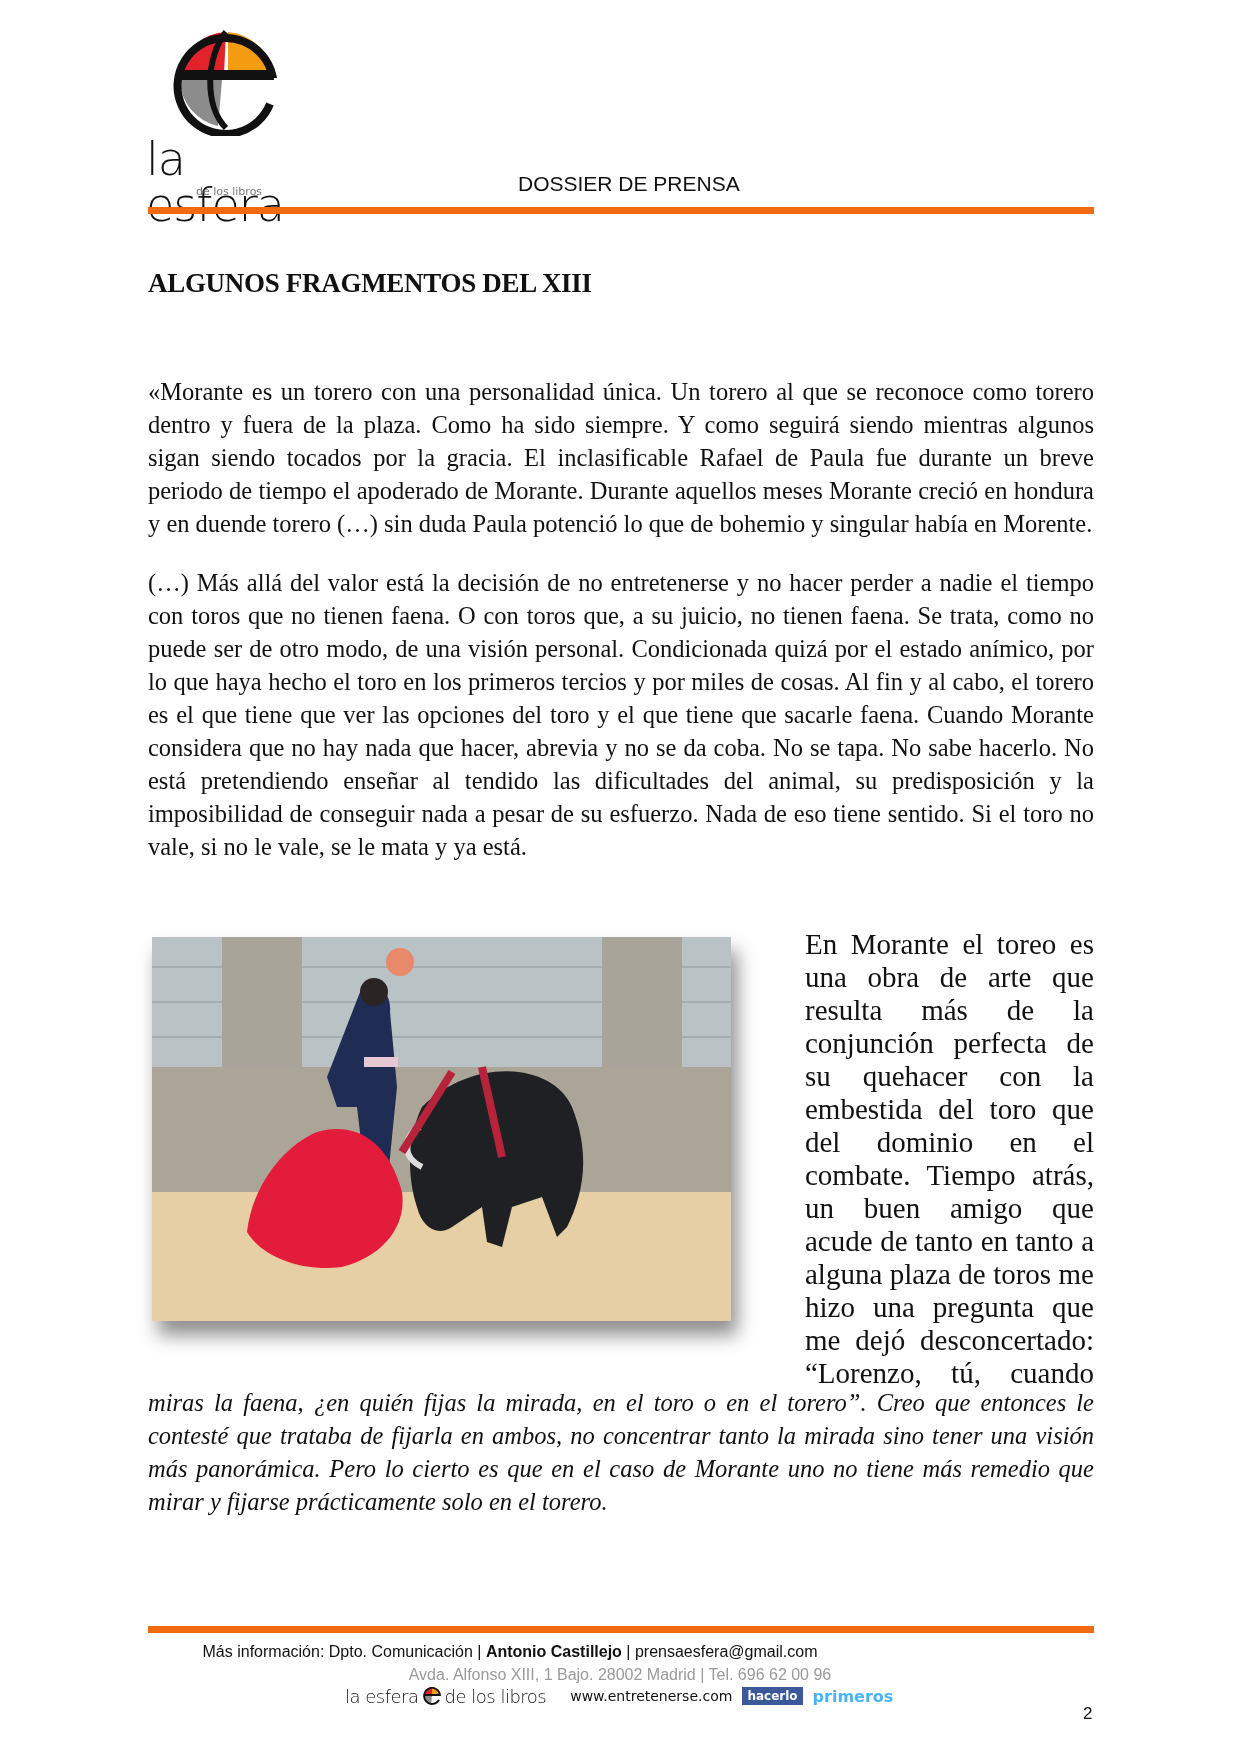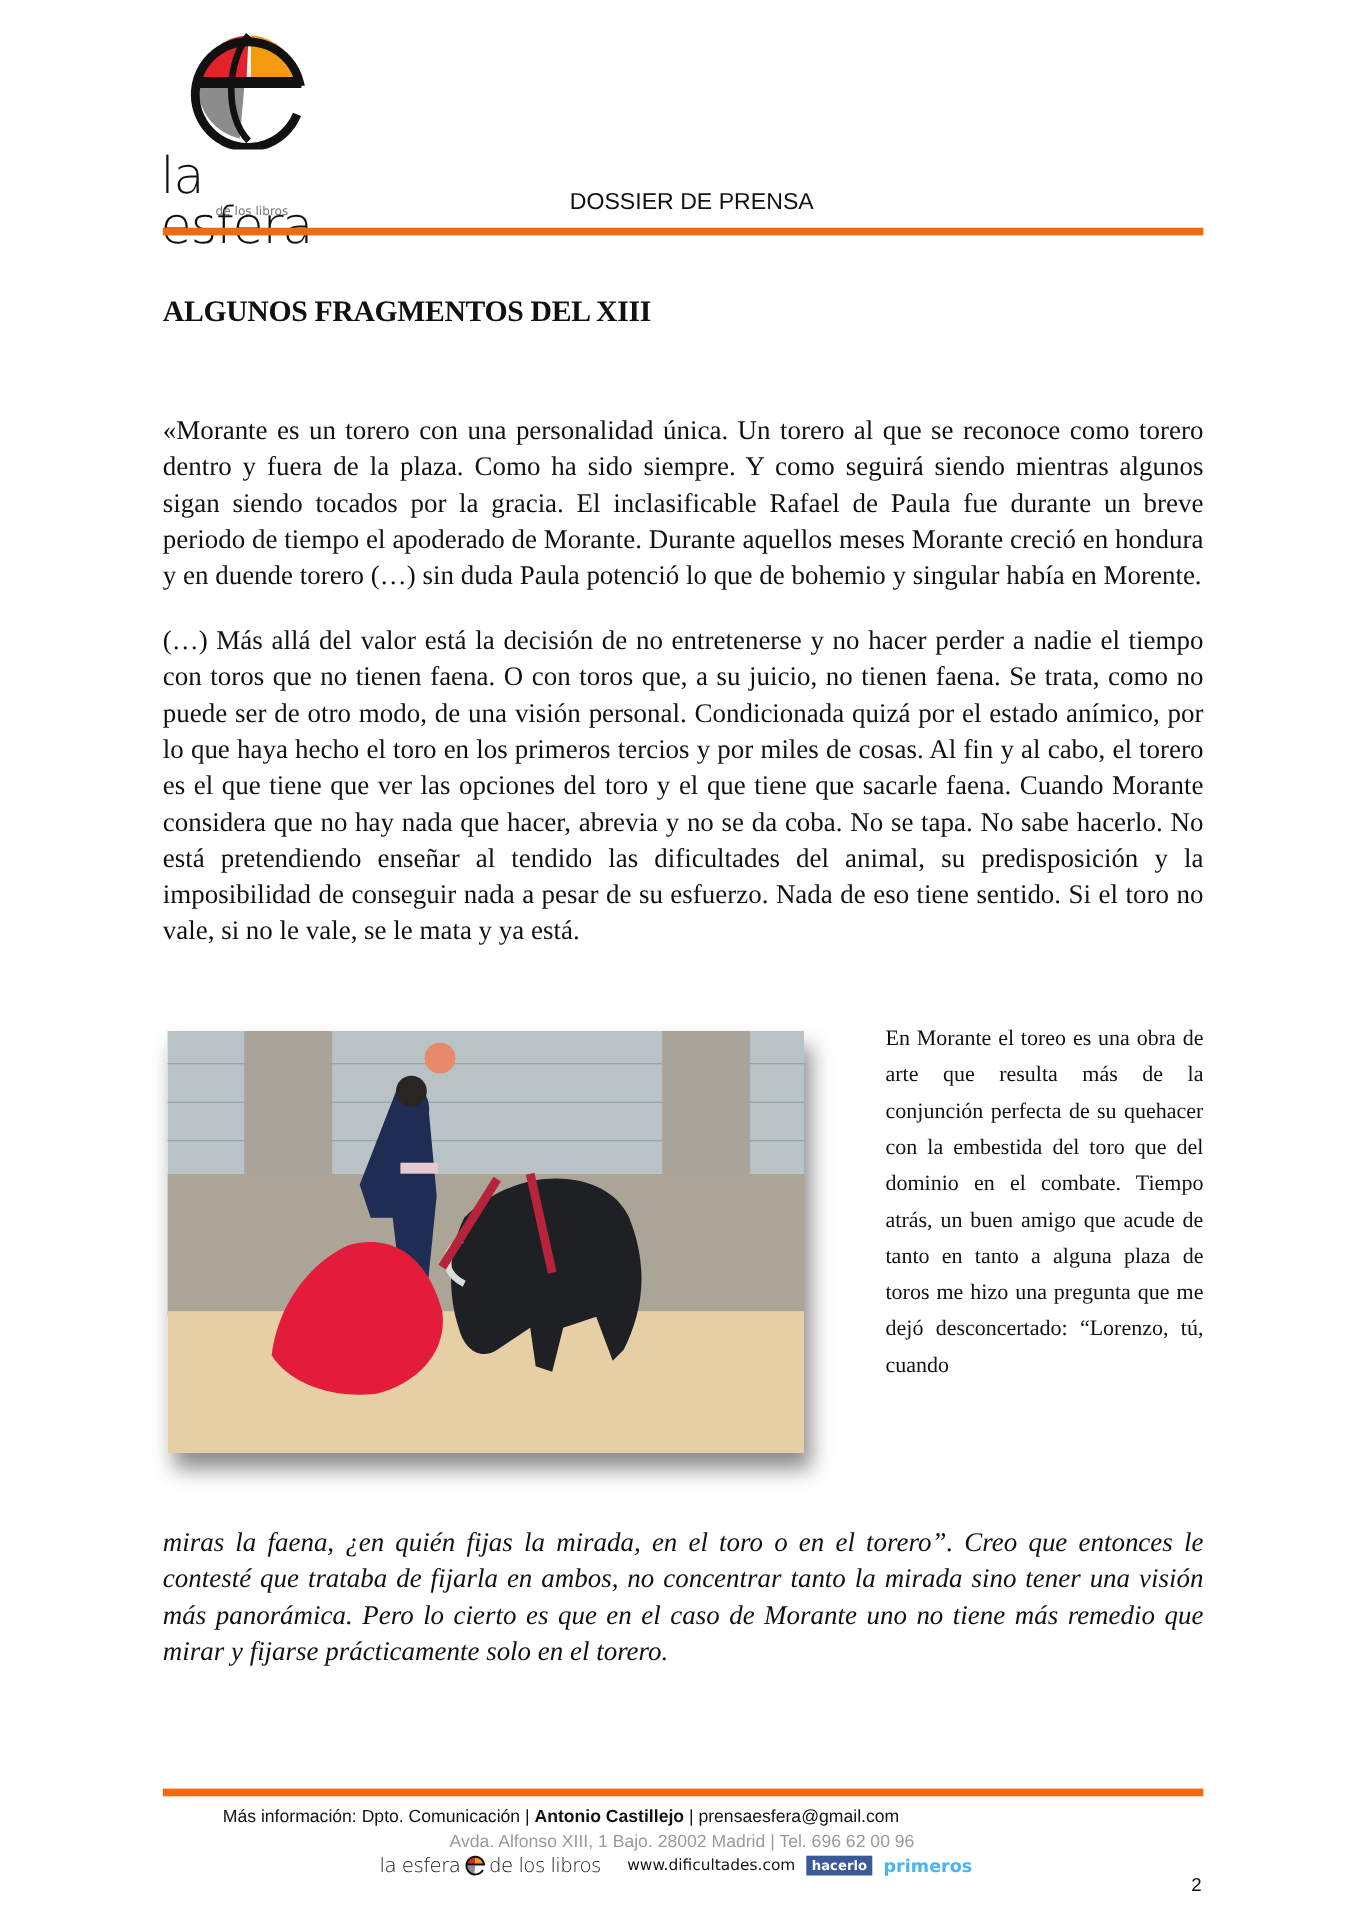--- a/index.html
+++ b/index.html
@@ -11,21 +11,21 @@
   .header-label { position:absolute; left:518px; top:172px; font-family:"Liberation Sans", sans-serif; font-size:21px; color:#111;text-align:right; }
   .rule { position:absolute; left:148px; width:946px; height:7px; background:#f26a10; }
   .rule.top { top:207px; }
   .rule.bottom { top:1626px; }
   .serif { font-family:"Liberation Serif", serif; }
   .title { position:absolute; left:148px; top:268px; font-size:27px; font-weight:bold; letter-spacing:-0.3px; }
   .body-text { position:absolute; left:148px; width:946px; font-size:24.5px; line-height:33px; text-align:justify; margin:0; }
   .p1 { top:334px;margin-top:41px; }
   .p2 { top:566px; }
   .p3-tail { top:1386px;font-style:italic; }
-  .side-text { position:absolute; left:805px; top:928px; width:289px; font-size:20px; line-height:33px; text-align:justify; text-align-last:justify; margin:0; }
+  .side-text { position:absolute; left:805px; top:928px; width:289px; font-size:29px; line-height:33px; text-align:justify; text-align-last:justify; margin:0; }
   .photo { position:absolute; left:152px; top:937px; width:579px; height:384px; box-shadow: 6px 14px 18px rgba(0,0,0,0.45); overflow:hidden; }
   .footer-line1 { position:absolute; left:0; width:1020px; top:1643px; text-align:center; font-family:"Liberation Sans", sans-serif; font-size:16px; color:#111; }
   .footer-line1 b { font-weight:bold; }
   .footer-line2 { position:absolute; left:0; width:1240px; top:1666px; text-align:center; font-family:"Liberation Sans", sans-serif; font-size:16px; color:#9a9a9a; }
   .footer-line3 { position:absolute; left:345px; top:1685px; height:22px; display:flex; align-items:center; gap:10px; }
   .f-logo { font-family:"DejaVu Sans", sans-serif; font-size:18px; font-weight:300; letter-spacing:-0.5px; color:#111; display:flex; align-items:center; gap:3px; }
   .f-url { font-family:"DejaVu Sans", sans-serif; font-size:14px; color:#111; margin-left:14px; }
   .fb { background:#3b5998; color:#fff; font-family:"DejaVu Sans", sans-serif; font-size:12px; font-weight:bold; padding:2px 5px; }
   .tw { color:#4ab3f4; font-family:"DejaVu Sans", sans-serif; font-size:16px; font-weight:bold; }
   .page-num { position:absolute; left:1083px; top:1704px; font-family:"Liberation Sans", sans-serif; font-size:17px; }
@@ -95,19 +95,19 @@
     <span class="f-logo">
       <span>la esfera</span>
       <svg width="20" height="20" viewBox="0 0 20 20">
         <path d="M10 1 A8 8 0 0 0 2 9 L10 9 Z" fill="#e3232c"></path>
         <path d="M10 1 A8 8 0 0 1 18 9 L10 9 Z" fill="#f39c12"></path>
         <path d="M2 10 A8 8 0 0 0 9 19 L10 10 Z" fill="#8c8c8c"></path>
         <path d="M17 14 A8 8 0 1 1 18 9 L2 9" fill="none" stroke="#111" stroke-width="1.8"></path>
       </svg>
       <span>de los libros</span>
     </span>
-    <span class="f-url">www.dificultades.com</span>
+    <span class="f-url">www.entretenerse.com</span>
     <span class="fb">hacerlo</span>
     <span class="tw">primeros</span>
   </div>
 
   <div class="page-num">2</div>
 </div>
 
 </body></html>

